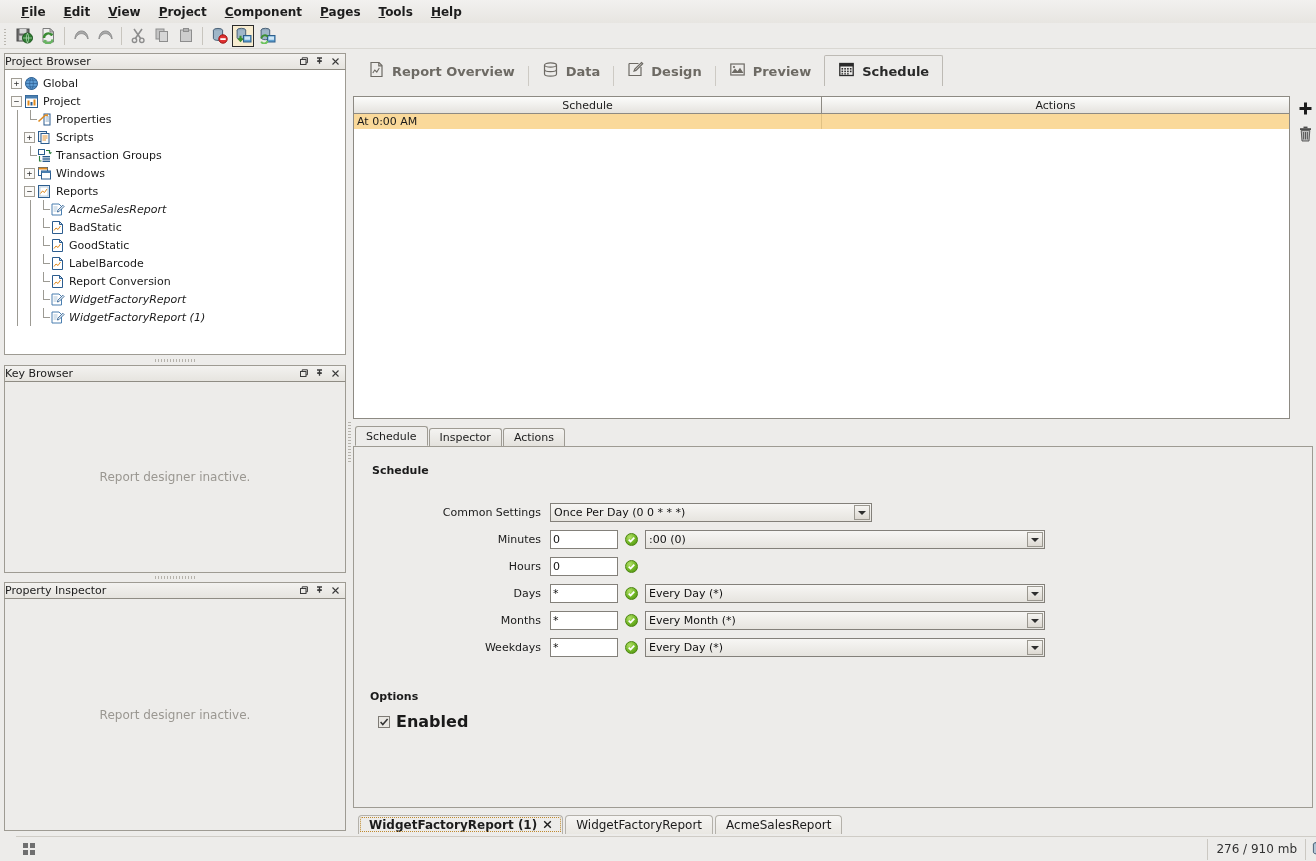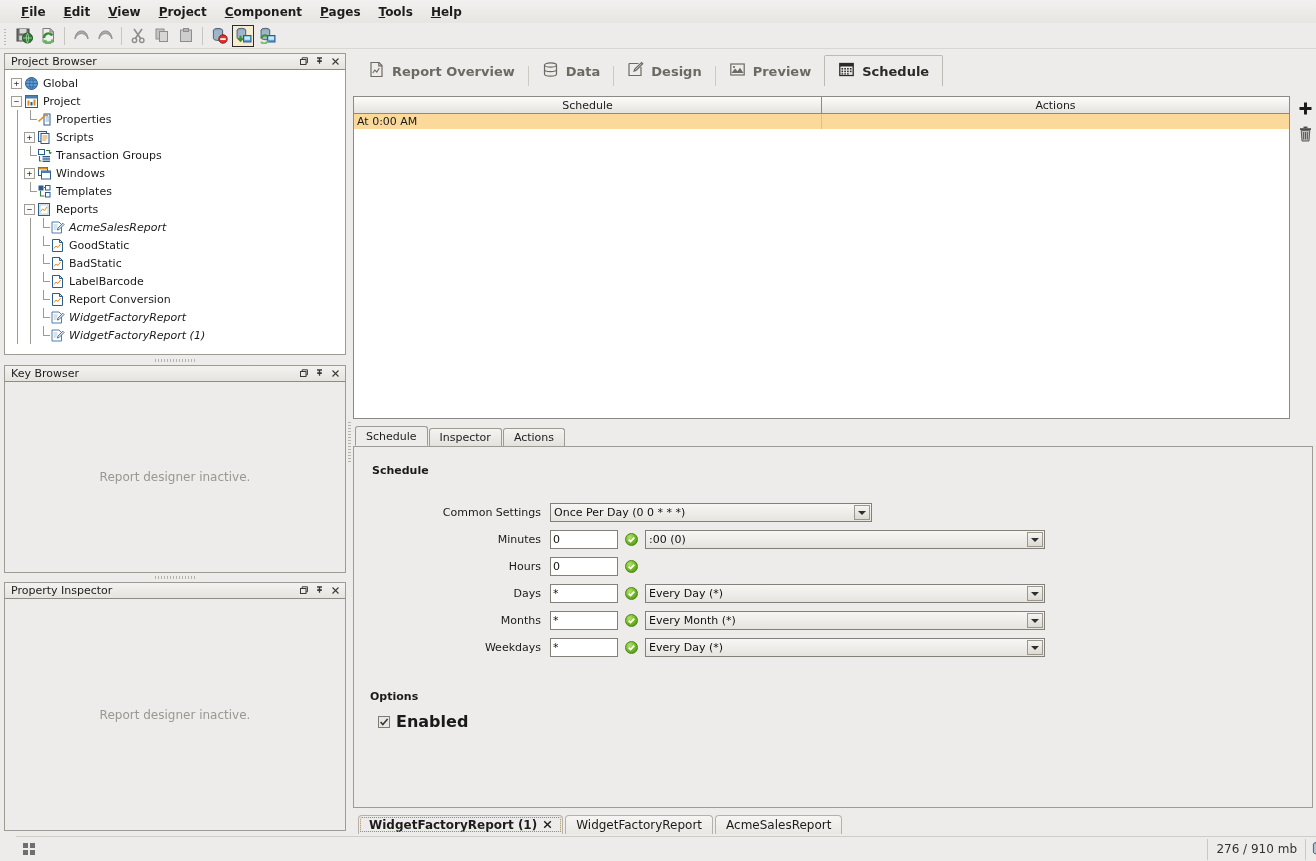--- a/index.html
+++ b/index.html
@@ -40,21 +40,21 @@
   .tb-btn { width: 22px; height: 22px; display: flex; align-items: center;
             justify-content: center; margin: 0 1px; border: 1px solid transparent; }
   .tb-btn.sel { border: 1px solid #2b2b2b; background: #f7ecd0; }
   .tb-sep { width: 1px; height: 18px; background: #c8c5be; margin: 0 4px; }
 
   
   .panel { position: absolute; background: #edecea; }
   .panel-title {
     height: 17px; background: linear-gradient(to bottom,#f3f2f0,#e6e4df);
     border: 1px solid #9e9b93; border-bottom: 1px solid #8f8c84;
-    display: flex; align-items: center; padding: 0 2px 0 6px;
+    display: flex; align-items: center; padding: 0 2px 0 0;
     font-size: 11px; color: #1c1c1c;
   }
   .panel-title .ttl { flex: 1; }
   .ptbtn { width: 16px; height: 15px; display: flex; align-items: center; justify-content: center; }
   .panel-body { border: 1px solid #9e9b93; border-top: none; background: #fff; }
   .splitter-h { background: #edecea; display: flex; align-items: center; justify-content: center; }
   .splitter-dots { width: 40px; height: 3px;
     background-image: repeating-linear-gradient(to right,#b5b2ab 0 1px,transparent 1px 3px); }
   .splitter-v { background: #edecea; display: flex; align-items: center; justify-content: center; }
   .splitter-vdots { width: 3px; height: 40px;
@@ -346,34 +346,20 @@
             <svg width="15" height="15" viewBox="0 0 15 15">
                 <rect x="1.5" y="1.5" width="9" height="8" fill="#fff" stroke="#2c5d8f"></rect>
                 <rect x="1.5" y="1.5" width="9" height="2" fill="#e08a1e"></rect>
                 <rect x="4.5" y="5" width="9" height="8" fill="#fff" stroke="#2c5d8f"></rect>
                 <rect x="4.5" y="5" width="9" height="2" fill="#4a7fb0"></rect>
               </svg>
           </span>
           <span class="lbl">Windows</span>
         </div>
 
-        <div class="tnode">
-          <span class="vline"></span>
-          <span class="elbow"></span>
-          <span class="ico">
-            <svg width="15" height="15" viewBox="0 0 15 15">
-                <rect x="1.5" y="1.5" width="5" height="5" fill="#2c5d8f"></rect>
-                <rect x="8.5" y="1.5" width="4.5" height="4.5" fill="#fff" stroke="#2c5d8f"></rect>
-                <rect x="8.5" y="8.5" width="4.5" height="4.5" fill="#fff" stroke="#2c5d8f"></rect>
-                <path d="M7 3.5h2" stroke="#2c7d3f" stroke-width="1.1"></path>
-                <path d="M3.5 7v5h4" stroke="#2c7d3f" stroke-width="1.1" fill="none"></path>
-              </svg>
-          </span>
-          <span class="lbl">Templates</span>
-        </div>
 
         <div class="tnode">
           <span class="vline"></span>
           <span class="expander">−</span>
           <span class="ico">
             <svg width="15" height="15" viewBox="0 0 15 15">
                 <rect x="1.5" y="1.5" width="11" height="12" fill="#e8f0f7" stroke="#2c5d8f"></rect>
                 <rect x="3" y="3" width="8" height="9" fill="#fff" stroke="#9bb8d0" stroke-width="0.6"></rect>
                 <path d="M3.5 9.5l2-2.5 2 1.5 2.5-3.5" stroke="#e08a1e" stroke-width="1" fill="none"></path>
               </svg>
@@ -399,35 +385,35 @@
           <span class="vline"></span>
           <span class="vline"></span>
           <span class="elbow"></span>
           <span class="ico">
             <svg width="15" height="15" viewBox="0 0 15 15">
                 <path d="M2.5 1.5h7l3 3V13.5h-10z" fill="#fff" stroke="#2c5d8f"></path>
                 <path d="M9.5 1.5v3h3z" fill="#cfdff0" stroke="#2c5d8f"></path>
                 <path d="M4 10.5l2-2.5 2 1.5 2.5-3.5" stroke="#e08a1e" stroke-width="1" fill="none"></path>
               </svg>
           </span>
-          <span class="lbl">GoodStatic</span>
+          <span class="lbl">BadStatic</span>
         </div>
 
         <div class="tnode">
           <span class="vline"></span>
           <span class="vline"></span>
           <span class="elbow"></span>
           <span class="ico">
             <svg width="15" height="15" viewBox="0 0 15 15">
                 <path d="M2.5 1.5h7l3 3V13.5h-10z" fill="#fff" stroke="#2c5d8f"></path>
                 <path d="M9.5 1.5v3h3z" fill="#cfdff0" stroke="#2c5d8f"></path>
                 <path d="M4 10.5l2-2.5 2 1.5 2.5-3.5" stroke="#e08a1e" stroke-width="1" fill="none"></path>
               </svg>
           </span>
-          <span class="lbl">BadStatic</span>
+          <span class="lbl">GoodStatic</span>
         </div>
 
         <div class="tnode">
           <span class="vline"></span>
           <span class="vline"></span>
           <span class="elbow"></span>
           <span class="ico">
             <svg width="15" height="15" viewBox="0 0 15 15">
                 <path d="M2.5 1.5h7l3 3V13.5h-10z" fill="#fff" stroke="#2c5d8f"></path>
                 <path d="M9.5 1.5v3h3z" fill="#cfdff0" stroke="#2c5d8f"></path>

